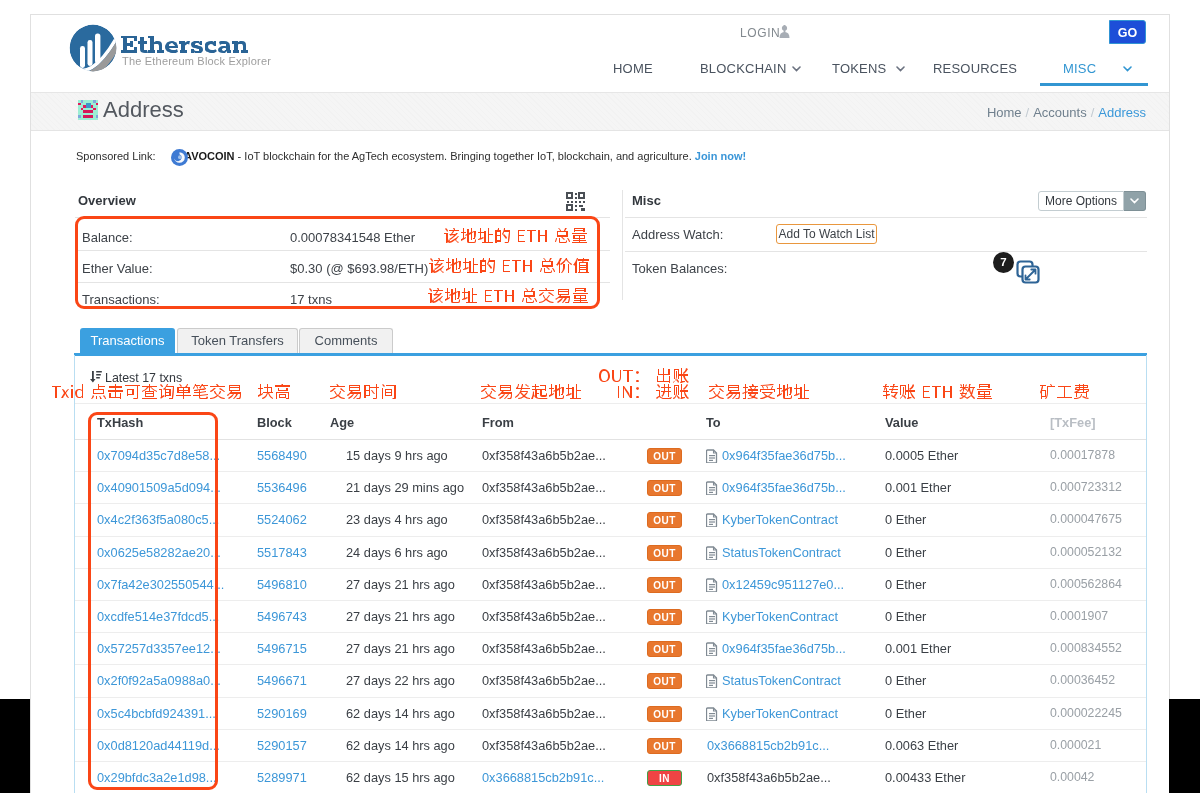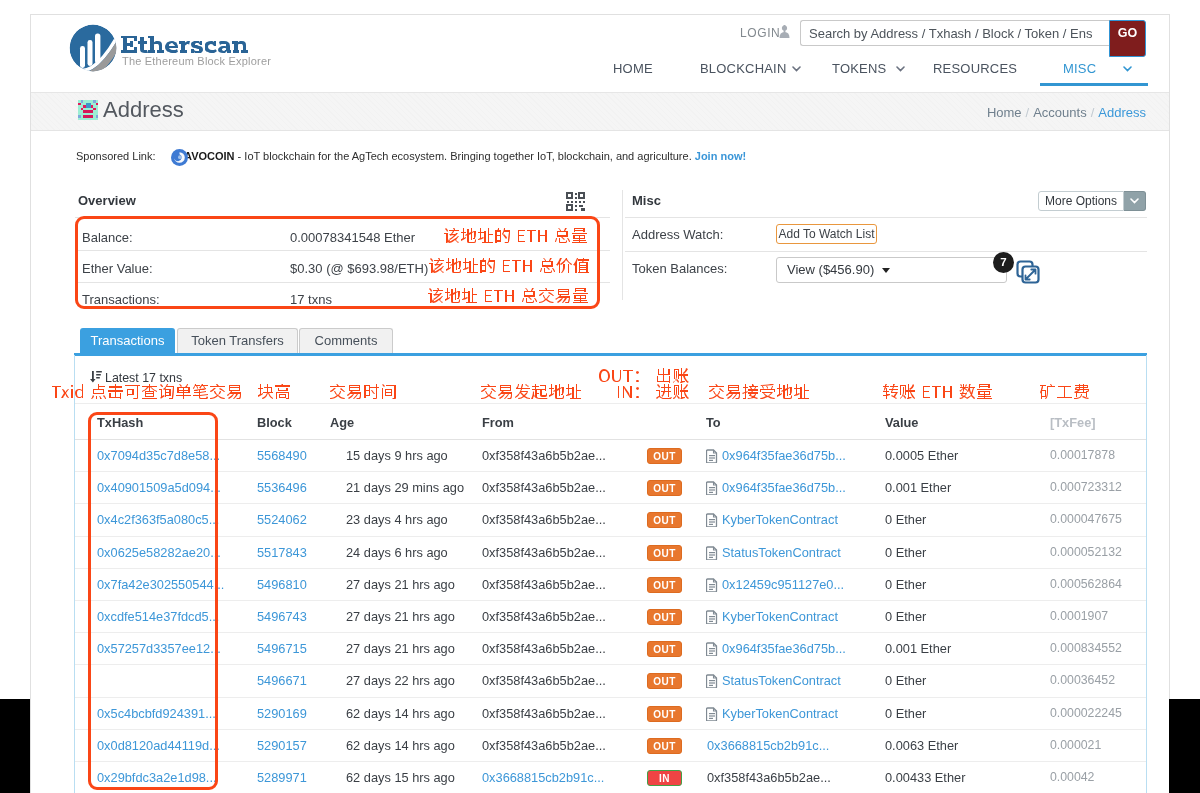--- a/index.html
+++ b/index.html
@@ -8,21 +8,21 @@
 html,body { width:1200px; height:793px; background:#fff; overflow:hidden; }
 body { font-family:"Liberation Sans","DejaVu Sans",sans-serif; position:relative; -webkit-font-smoothing:antialiased; }
 .page { position:absolute; left:0; top:0; width:1200px; height:793px; }
 .abs { position:absolute; }
 .ann { position:absolute; fill:#fa4616; }
 .container { position:absolute; left:30px; top:14px; width:1140px; height:779px; border:1px solid #e0e0e0; border-bottom:none; background:#fff; }
 .tagline { left:122px; top:55px; font-size:11px; color:#9e9e9e; letter-spacing:.2px; }
 .login { left:740px; top:26px; font-size:12px; color:#82898f; letter-spacing:.6px; cursor:pointer; }
 .search-input { left:800px; top:20px; width:309px; height:26px; border:1px solid #c9c9c9; border-right:none; border-radius:3px 0 0 3px; padding:0 8px; font-size:13px; color:#444; font-family:inherit; outline:none; }
 .search-input::placeholder { color:#4d545b; opacity:1; }
-.go-btn { left:1109px; top:20px; width:37px; height:37px; background:#7f1d1d; border:1px solid #3094d4; border-radius:0 3px 3px 0; color:#fff; font-weight:bold; font-size:12.5px; text-align:center; line-height:24px; cursor:pointer; }
+.go-btn { left:1109px; top:20px; width:37px; height:24px; background:#1d4ed8; border:1px solid #3094d4; border-radius:0 3px 3px 0; color:#fff; font-weight:bold; font-size:12.5px; text-align:center; line-height:24px; cursor:pointer; }
 .nav-item { top:61px; font-size:13px; color:#4a535f; letter-spacing:.2px; cursor:pointer; }
 .nav-item.active { color:#3296d2; }
 .misc-underline { left:1040px; top:83px; width:108px; height:3px; background:#3296d2; }
 .strip { left:31px; top:92px; width:1138px; height:39px; background:#f5f5f5 repeating-linear-gradient(45deg, rgba(0,0,0,0.012) 0 1px, transparent 1px 4px); border-top:1px solid #e6e6e6; border-bottom:1px solid #e4e4e4; }
 .addr-title { left:103px; top:97px; font-size:22px; color:#53585f; }
 .addr-hash { left:188px; top:104px; font-size:15.5px; color:#a6a6a6; }
 .breadcrumb { top:105px; right:54px; font-size:13px; color:#70808e; }
 .breadcrumb .sep { color:#c3cbd2; padding:0 4px; }
 .breadcrumb .active { color:#3b98d9; cursor:pointer; }
 .breadcrumb .bc-link { color:#70808e; cursor:pointer; }
@@ -91,21 +91,20 @@
 <svg class="abs" role="img" style="left:120px;top:31px" width="128.5" height="28" viewBox="0 -22 128.5 28" aria-label="Etherscan">
       <path d="M1 0V-3H3V-15H1V-17H17V-12H14V-15H7V-10H10V-12H13V-6H10V-7H7V-3H14V-6H17V0Z M25 0Q23 0 21 -1Q20 -2 20 -4V-9H18V-12H20V-16L24 -16V-12H27V-9H24V-5Q24 -4 24 -3Q25 -3 26 -3Q26 -3 27 -3Q27 -3 27 -3L28 0Q27 0 26 0Q26 0 25 0Z M28 0V-3H30V-15H28V-17H34V-10L33 -10Q34 -11 36 -12Q37 -12 38 -12Q40 -12 41 -11Q42 -10 42 -8V-3H44V0H37V-3H39V-7Q39 -8 38 -9Q38 -9 37 -9Q36 -9 35 -9Q34 -9 33 -8L34 -9V-3H35V0Z M52 0Q50 0 49 -1Q47 -1 46 -3Q45 -4 45 -6Q45 -8 46 -9Q47 -11 48 -11Q50 -12 52 -12Q54 -12 55 -11Q57 -11 57 -9Q58 -8 58 -6V-5H47V-7H55Q55 -8 54 -8Q54 -9 53 -9Q53 -10 52 -10Q51 -10 50 -9Q49 -9 49 -8Q49 -8 49 -7V-6Q49 -4 50 -4Q51 -3 53 -3Q54 -3 55 -3Q56 -3 57 -4L58 -1Q57 -1 56 0Q54 0 52 0Z M60 0V-3H61V-9H59V-12H65V-8L64 -9Q65 -11 66 -11Q67 -12 68 -12Q69 -12 70 -12L69 -8Q69 -9 68 -9Q68 -9 67 -9Q67 -9 66 -8Q65 -8 65 -7V-3H67V0Z M78 0Q76 0 75 0Q74 -1 73 -2L74 -2V0H71V-4H74Q74 -3 74 -3Q75 -2 76 -2Q76 -2 77 -2Q78 -2 79 -2Q79 -3 79 -3Q79 -3 79 -4Q79 -4 78 -4L75 -5Q73 -5 72 -6Q71 -7 71 -9Q71 -10 72 -11Q73 -11 74 -12Q75 -12 76 -12Q78 -12 79 -12Q80 -11 80 -10L80 -10V-12H82V-8H80Q80 -9 79 -9Q79 -10 78 -10Q78 -10 77 -10Q76 -10 76 -10Q75 -9 75 -9Q75 -9 75 -8Q76 -8 77 -8L79 -7Q81 -7 82 -6Q83 -5 83 -3Q83 -2 82 -1Q82 -1 81 0Q79 0 78 0Z M91 0Q89 0 88 -1Q86 -1 85 -3Q85 -4 85 -6Q85 -8 85 -9Q86 -11 87 -11Q89 -12 91 -12Q91 -12 92 -12Q93 -12 94 -11Q94 -11 94 -10L94 -10V-12H96V-7H94Q93 -9 91 -9Q90 -9 89 -8Q88 -8 88 -6Q88 -5 89 -4Q90 -3 92 -3Q93 -3 94 -3Q95 -3 95 -4L97 -2Q96 -1 94 0Q93 0 91 0Z M103 0Q101 0 99 -1Q98 -2 98 -3Q98 -5 100 -6Q101 -7 103 -7Q104 -7 105 -7Q106 -7 107 -6L106 -6V-7Q106 -8 106 -9Q105 -9 103 -9Q102 -9 102 -9Q101 -9 100 -8L99 -11Q100 -12 101 -12Q103 -12 104 -12Q107 -12 108 -11Q110 -10 110 -7V-3H111V0H107V-2L107 -2Q106 -1 105 0Q104 0 103 0ZM104 -2Q105 -2 105 -3Q106 -3 107 -3L106 -2V-5L107 -4Q106 -5 105 -5Q105 -5 104 -5Q103 -5 102 -4Q102 -4 102 -3Q102 -3 102 -3Q103 -2 104 -2Z M113 0V-3H114V-9H112V-12H118V-10L117 -10Q118 -11 120 -12Q121 -12 122 -12Q124 -12 125 -11Q126 -10 126 -8V-3H128V0H121V-3H123V-7Q123 -8 122 -9Q122 -9 121 -9Q120 -9 119 -9Q118 -9 118 -8L118 -9V-3H119V0Z" fill="#2a6496"></path>
     </svg>
 <div class="abs tagline">The Ethereum Block Explorer</div>
 <div class="abs login">LOGIN</div>
 <svg class="abs" style="left:779px;top:25px" width="11" height="13" viewBox="0 0 11 13">
 <circle cx="5.5" cy="3" r="2.6" fill="#a7adb5"></circle>
       <path d="M0.5,13 Q0.5,7 5.5,7 Q10.5,7 10.5,13 Z" fill="#a7adb5"></path>
 <rect x="4.6" y="0" width="1.8" height="12.6" fill="#a7adb5"></rect>
     </svg>
-<input class="abs search-input" placeholder="Search by Address / Txhash / Block / Token / Ens" style="">
 <div class="abs go-btn">GO</div>
 <div class="abs nav-item" style="left:613px">HOME</div>
 <div class="abs nav-item" style="left:700px">BLOCKCHAIN</div>
 <svg class="abs" style="left:792px;top:66px" width="9" height="6" viewBox="0 0 9 6">
       <path d="M1,1 L4.5,4.5 L8,1" fill="none" stroke="#6b7280" stroke-width="1.6" stroke-linecap="round"></path>
     </svg>
 <div class="abs nav-item" style="left:832px">TOKENS</div>
 <svg class="abs" style="left:896px;top:66px" width="9" height="6" viewBox="0 0 9 6">
       <path d="M1,1 L4.5,4.5 L8,1" fill="none" stroke="#6b7280" stroke-width="1.6" stroke-linecap="round"></path>
     </svg>
@@ -174,21 +173,20 @@
         <svg width="9" height="6" viewBox="0 0 9 6">
           <path d="M1,1 L4.5,4.5 L8,1" fill="none" stroke="#fff" stroke-width="1.6" stroke-linecap="round"></path>
         </svg>
       </span>
     </div>
 <div class="hline" style="left:625px;top:217px;width:522px"></div>
 <div class="abs lbl" style="left:632px;top:227px">Address Watch:</div>
 <div class="abs watch-btn">Add To Watch List</div>
 <div class="hline" style="left:625px;top:251px;width:522px"></div>
 <div class="abs lbl" style="left:632px;top:261px">Token Balances:</div>
-<div class="abs token-dd"><span>View ($456.90)</span><span class="dd-caret"></span></div>
 <div class="abs badge7">7</div>
 <svg class="abs" style="left:1016px;top:260px" width="24" height="24" viewBox="0 0 24 24">
 <rect x="1.5" y="1.5" width="15" height="15" rx="3" fill="#fff" stroke="#2e6496" stroke-width="2.2"></rect>
 <rect x="6.5" y="6.5" width="16" height="16" rx="3" fill="#fff" stroke="#2e6496" stroke-width="2.2"></rect>
 <path d="M9.5,19.5 L19.5,9.5 M9.5,19.5 l0,-4.2 M9.5,19.5 l4.2,0 M19.5,9.5 l-4.2,0 M19.5,9.5 l0,4.2" stroke="#2e6496" stroke-width="1.8" fill="none" stroke-linecap="round"></path>
     </svg>
 <div class="abs tab active" style="left:80px;width:95px">Transactions</div>
 <div class="abs tab inactive" style="left:177px;width:121px">Token Transfers</div>
 <div class="abs tab inactive" style="left:299px;width:94px">Comments</div>
 <div class="abs tabline"></div>
@@ -323,20 +321,21 @@
         <path d="M7.5,1 v3 h3" fill="none" stroke="#808a93" stroke-width="1.1"></path>
         <rect x="3" y="6" width="6" height="1.2" fill="#808a93"></rect>
         <rect x="3" y="8.4" width="6" height="1.2" fill="#808a93"></rect>
         <rect x="3" y="10.8" width="4" height="1.2" fill="#808a93"></rect>
       </svg>
 <span class="cell c-to link" style="left:647px">0x964f35fae36d75b...</span>
 <span class="cell c-value plain">0.001 Ether</span>
 <span class="cell c-fee">0.000834552</span>
 </div>
 <div class="trow" style="top:665.4000000000001px">
+<span class="cell c-hash link">0x2f0f92a5a0988a0...</span>
 <span class="cell c-block link">5496671</span>
 <span class="cell c-age plain">27 days 22 hrs ago</span>
 <span class="cell c-from plain">0xf358f43a6b5b2ae...</span>
 <span class="badge out">OUT</span>
 <svg class="abs" style="left:631px;top:9px" width="12" height="14" viewBox="0 0 12 14">
         <path d="M1.5,1 h6 l3,3 v9 a1,1 0 0 1 -1,1 h-8 a1,1 0 0 1 -1,-1 v-11 a1,1 0 0 1 1,-1 z" fill="#fff" stroke="#808a93" stroke-width="1.3"></path>
         <path d="M7.5,1 v3 h3" fill="none" stroke="#808a93" stroke-width="1.1"></path>
         <rect x="3" y="6" width="6" height="1.2" fill="#808a93"></rect>
         <rect x="3" y="8.4" width="6" height="1.2" fill="#808a93"></rect>
         <rect x="3" y="10.8" width="4" height="1.2" fill="#808a93"></rect>

